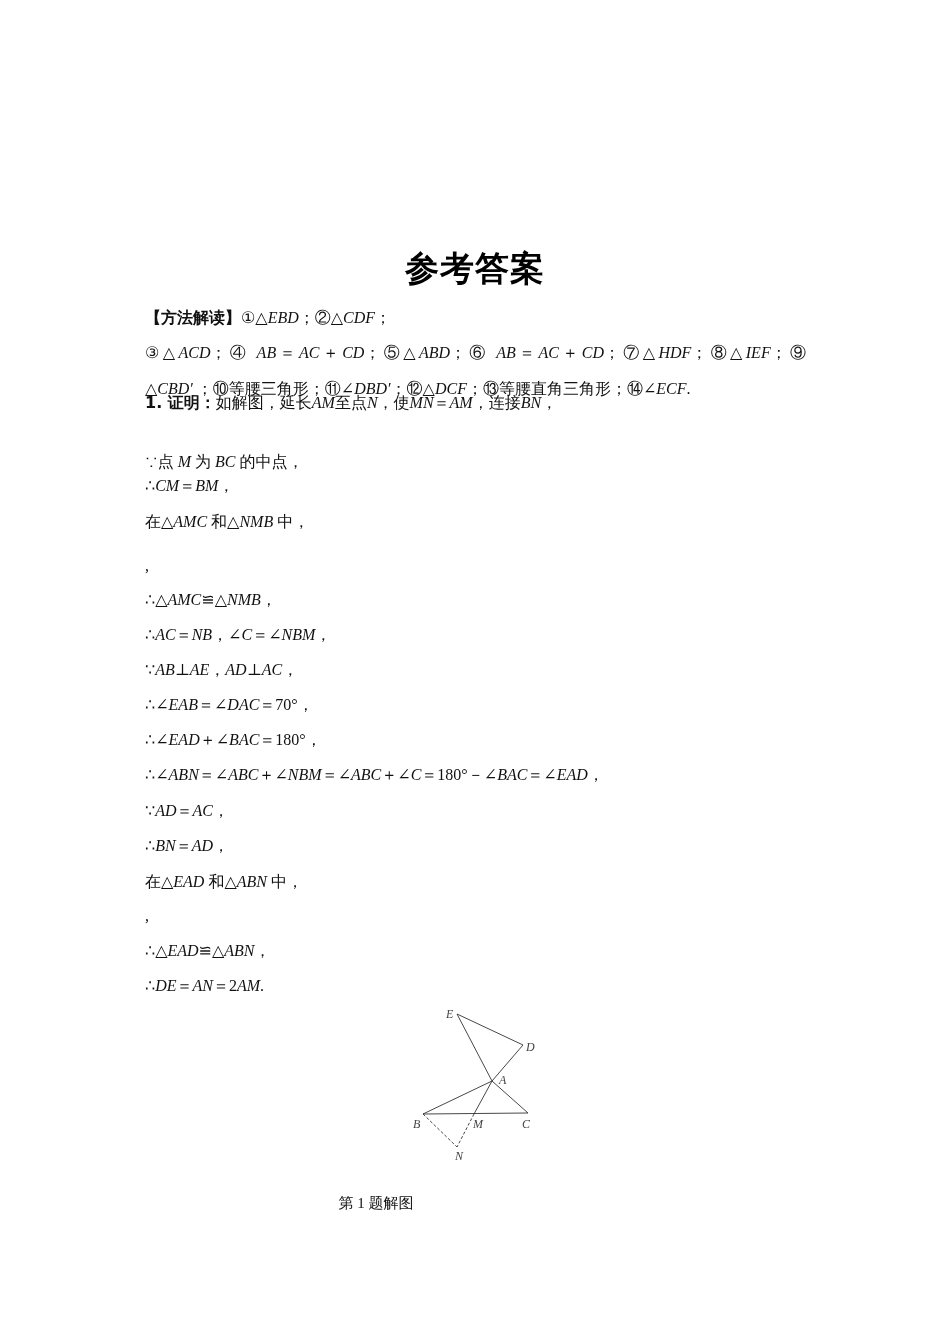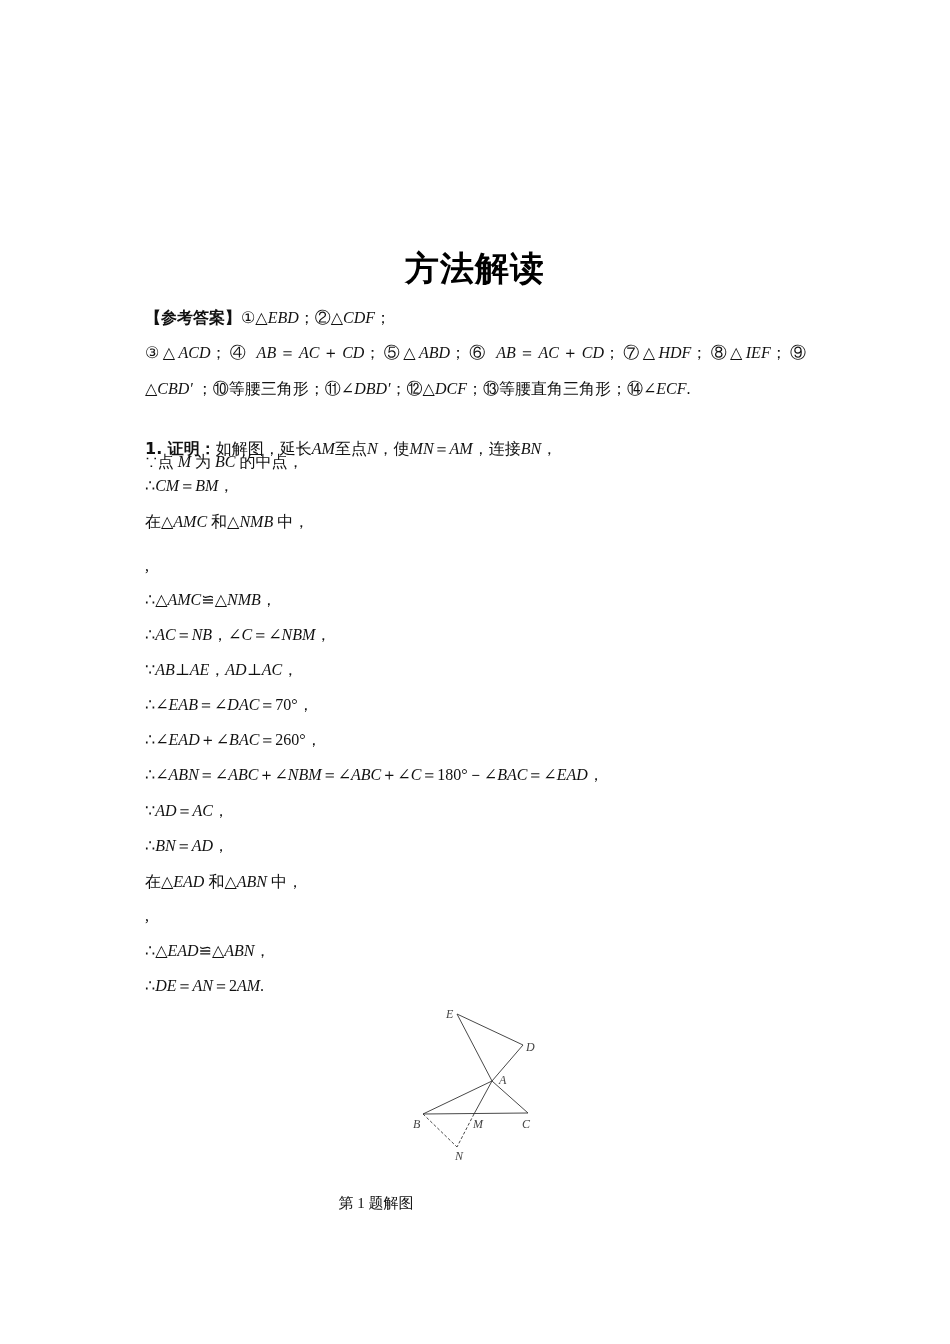--- a/index.html
+++ b/index.html
@@ -14,36 +14,36 @@
     .i { font-style: italic; font-family: "Liberation Serif", serif; margin-top: 14px; }
     .b { font-weight: bold; font-family: "DejaVu Sans", "Liberation Sans", sans-serif; }
     .figure { position: absolute; left: 400px; top: 995px; width: 160px; height: 175px; }
     .fig-label { font-family: "Liberation Serif", serif; font-style: italic; font-size: 12px; fill: #444; }
     .caption { position: absolute; left: 0; width: 752px; top: 1194px; text-align: center;
                font-size: 15px; color: #111; }
   </style>
 </head>
 <body>
 
-<div class="title">方法解读</div>
+<div class="title">参考答案</div>
 
 <div>
-  <div class="line" style="top:308px"><span class="b">【参考答案】</span><span>①△</span><span class="i">EBD</span><span>；②△</span><span class="i">CDF</span><span>；</span></div>
+  <div class="line" style="top:308px"><span class="b">【方法解读】</span><span>①△</span><span class="i">EBD</span><span>；②△</span><span class="i">CDF</span><span>；</span></div>
   <div class="line justify" style="top:343px"><span>③△</span><span class="i">ACD</span><span>；④ </span><span class="i">AB</span><span>＝</span><span class="i">AC</span><span>＋</span><span class="i">CD</span><span>；⑤△</span><span class="i">ABD</span><span>；⑥ </span><span class="i">AB</span><span>＝</span><span class="i">AC</span><span>＋</span><span class="i">CD</span><span>；⑦△</span><span class="i">HDF</span><span>；⑧△</span><span class="i">IEF</span><span>；⑨</span></div>
   <div class="line" style="top:379px"><span>△</span><span class="i">CBD′</span><span> ；⑩等腰三角形；⑪∠</span><span class="i">DBD′</span><span>；⑫△</span><span class="i">DCF</span><span>；⑬等腰直角三角形；⑭∠</span><span class="i">ECF</span><span>.</span></div>
-  <div class="line" style="top:439px"><span class="b">1. 证明：</span><span>如解图，延长</span><span class="i">AM</span><span>至点</span><span class="i">N</span><span>，使</span><span class="i">MN</span><span>＝</span><span class="i">AM</span><span>，连接</span><span class="i">BN</span><span>，</span></div>
+  <div class="line" style="top:393px"><span class="b">1. 证明：</span><span>如解图，延长</span><span class="i">AM</span><span>至点</span><span class="i">N</span><span>，使</span><span class="i">MN</span><span>＝</span><span class="i">AM</span><span>，连接</span><span class="i">BN</span><span>，</span></div>
   <div class="line" style="top:452px"><span>∵点 </span><span class="i">M</span><span> 为 </span><span class="i">BC</span><span> 的中点，</span></div>
   <div class="line" style="top:476px"><span>∴</span><span class="i">CM</span><span>＝</span><span class="i">BM</span><span>，</span></div>
   <div class="line" style="top:512px"><span>在△</span><span class="i">AMC</span><span> 和△</span><span class="i">NMB</span><span> 中，</span></div>
   <div class="line" style="top:556px"><span>,</span></div>
   <div class="line" style="top:590px"><span>∴△</span><span class="i">AMC</span><span>≌△</span><span class="i">NMB</span><span>，</span></div>
   <div class="line" style="top:625px"><span>∴</span><span class="i">AC</span><span>＝</span><span class="i">NB</span><span>，∠</span><span class="i">C</span><span>＝∠</span><span class="i">NBM</span><span>，</span></div>
   <div class="line" style="top:660px"><span>∵</span><span class="i">AB</span><span>⊥</span><span class="i">AE</span><span>，</span><span class="i">AD</span><span>⊥</span><span class="i">AC</span><span>，</span></div>
   <div class="line" style="top:695px"><span>∴∠</span><span class="i">EAB</span><span>＝∠</span><span class="i">DAC</span><span>＝70°，</span></div>
-  <div class="line" style="top:730px"><span>∴∠</span><span class="i">EAD</span><span>＋∠</span><span class="i">BAC</span><span>＝260°，</span></div>
+  <div class="line" style="top:730px"><span>∴∠</span><span class="i">EAD</span><span>＋∠</span><span class="i">BAC</span><span>＝180°，</span></div>
   <div class="line" style="top:765px"><span>∴∠</span><span class="i">ABN</span><span>＝∠</span><span class="i">ABC</span><span>＋∠</span><span class="i">NBM</span><span>＝∠</span><span class="i">ABC</span><span>＋∠</span><span class="i">C</span><span>＝180°－∠</span><span class="i">BAC</span><span>＝∠</span><span class="i">EAD</span><span>，</span></div>
   <div class="line" style="top:801px"><span>∵</span><span class="i">AD</span><span>＝</span><span class="i">AC</span><span>，</span></div>
   <div class="line" style="top:836px"><span>∴</span><span class="i">BN</span><span>＝</span><span class="i">AD</span><span>，</span></div>
   <div class="line" style="top:872px"><span>在△</span><span class="i">EAD</span><span> 和△</span><span class="i">ABN</span><span> 中，</span></div>
   <div class="line" style="top:906px"><span>,</span></div>
   <div class="line" style="top:941px"><span>∴△</span><span class="i">EAD</span><span>≌△</span><span class="i">ABN</span><span>，</span></div>
   <div class="line" style="top:976px"><span>∴</span><span class="i">DE</span><span>＝</span><span class="i">AN</span><span>＝2</span><span class="i">AM</span><span>.</span></div>
 </div>
 
 <svg class="figure" viewBox="400 995 160 175" width="160" height="175" xmlns="http://www.w3.org/2000/svg">

